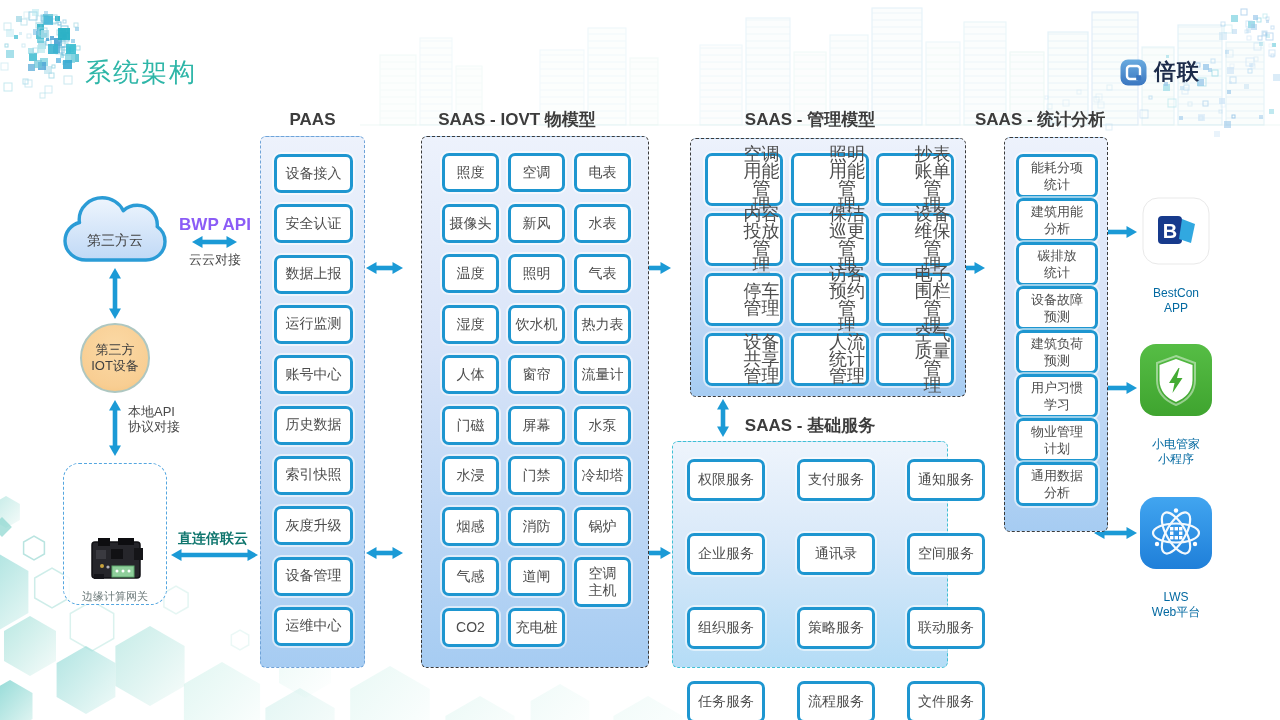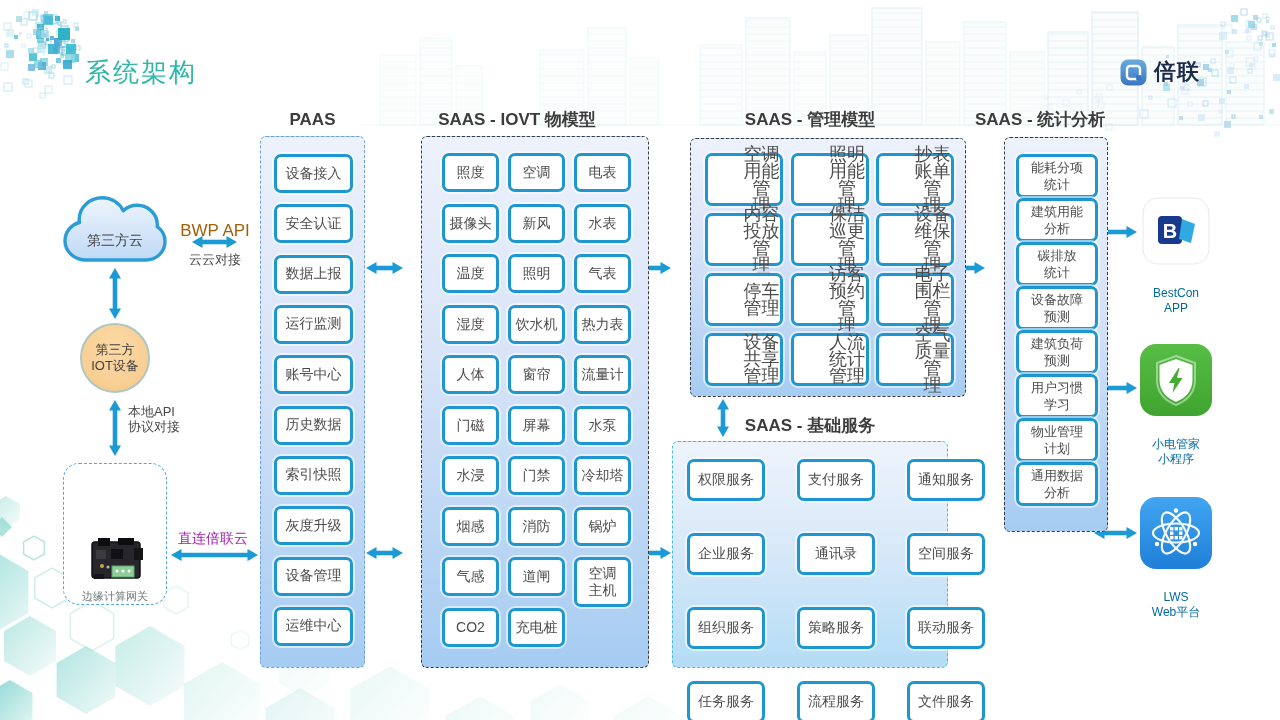--- a/index.html
+++ b/index.html
@@ -66,37 +66,37 @@
   #base-grid .wbox { font-size:14px; }
 
   
   #stats-container { left:986px; top:137px; width:104px; height:395px; padding:16px 11px 25px; display:flex; flex-direction:column; justify-content:space-between; }
   #stats-container .wbox { width:82px; height:51px; font-size:13px; line-height:17px; }
 
   
   .cloud-wrap { position:absolute; left:61px; top:194px; width:108px; height:70px; }
   .cloud-label { position:absolute; left:0; right:0; top:38px; text-align:center; font-size:14px; color:#3f3f3f; }
   .flow-label { position:absolute; color:#4a4a4a; }
-  #bwp-api { left:172px; top:221px; width:86px; white-space:nowrap; font-size:17px; font-weight:normal; color:#a16207; text-align:center; }
+  #bwp-api { left:172px; top:215px; width:86px; white-space:nowrap; font-size:17px; font-weight:bold; color:#8b5cf6; text-align:center; }
   #cloud-link { left:183px; top:251px; width:64px; font-size:13px; text-align:center; }
   #iot-circle {
     position:absolute; left:80px; top:323px; width:70px; height:70px; border-radius:50%;
     background:radial-gradient(circle at 50% 35%, #fbd9a5 0%, #f8ce93 70%, #f5c179 100%);
     border:2px solid #aec7c1;
     display:flex; align-items:center; justify-content:center; text-align:center;
     font-size:13px; line-height:16px; color:#3f3f3f; white-space:pre-line;
   }
   #local-api { left:128px; top:405px; width:56px; font-size:13px; line-height:14.5px; text-align:left; }
   #gateway-box {
     position:absolute; left:63px; top:463px; width:104px; height:142px;
     border:1.5px dashed #54a6e0; border-radius:16px; background:rgba(255,255,255,0.85);
   }
   .gw-item { position:absolute; left:0; right:0; text-align:center; }
   .gw-label { font-size:11px; color:#6d7a7a; margin-top:1px; }
-  #direct-link { left:178px; top:530px; width:70px; font-size:14px; font-weight:normal; color:#a21caf; text-align:center; }
+  #direct-link { left:178px; top:530px; width:70px; font-size:14px; font-weight:bold; color:#0f766e; text-align:center; }
 
   
   .app { position:absolute; width:84px; text-align:center; }
   .app-label { font-size:12px; line-height:15px; color:#0369a1; margin-top:17px; white-space:pre-line; }
   .app-icon { display:inline-block; }
 </style>
 </head>
 <body>
 
 <svg class="layer" width="1280" height="720">

